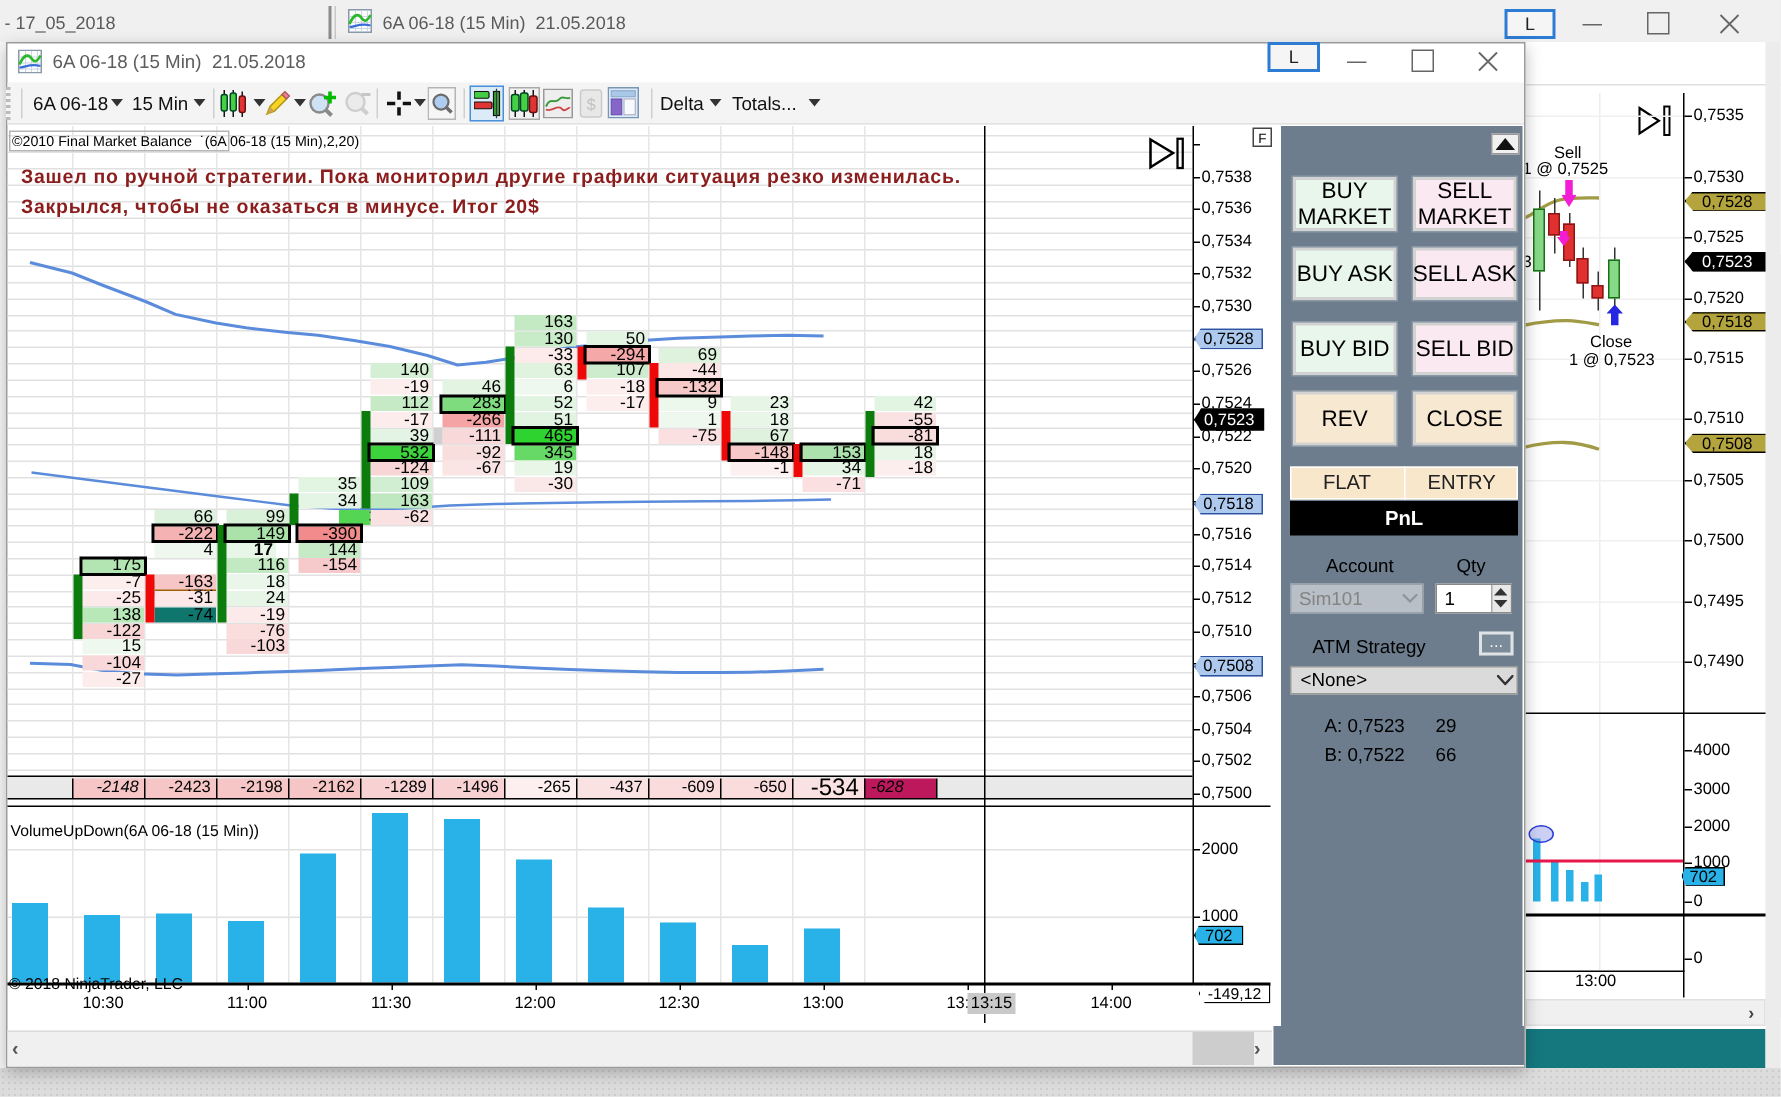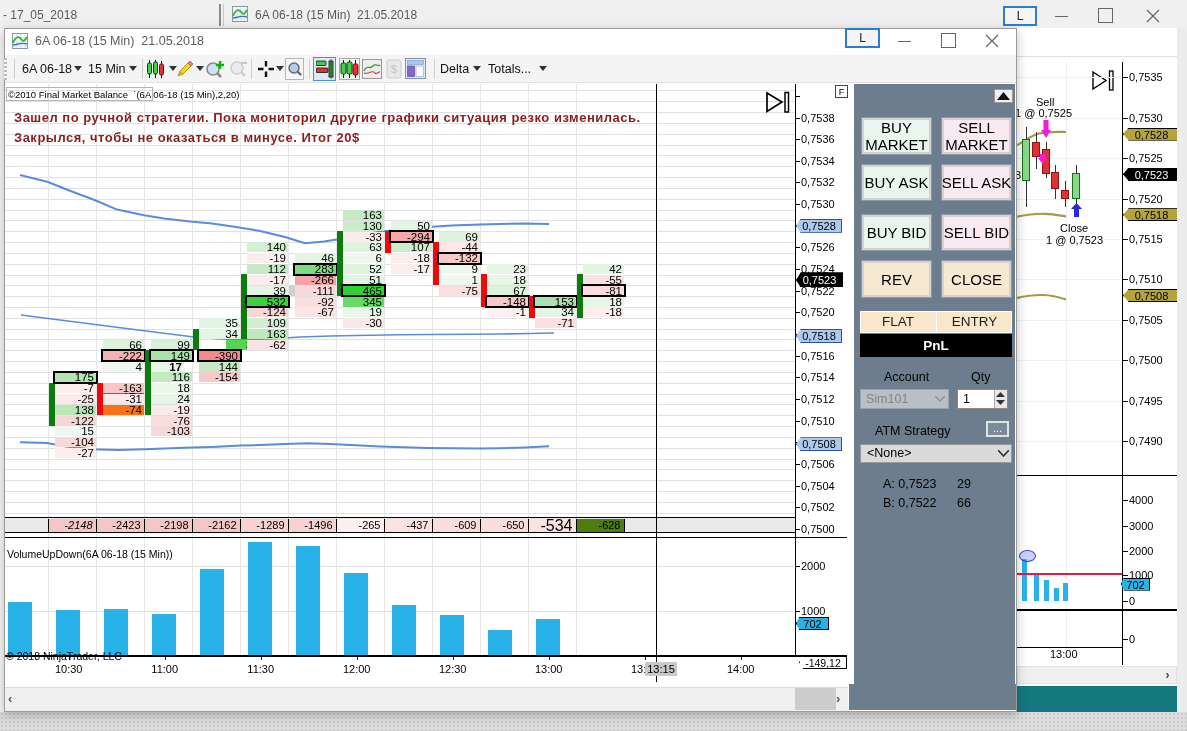--- a/index.html
+++ b/index.html
@@ -311,21 +311,21 @@
 <div class="cell" style="left:55px;top:437.2px;width:41px;height:10px;background:#f8d8d8;">-104</div>
 <div class="cell" style="left:55px;top:448.1px;width:41px;height:10px;background:#fdecec;">-27</div>
 <div class="ab" style="left:49px;top:382.6px;width:6px;height:43.3px;background:#0c7d0c;"></div>
 <div class="ab" style="left:53px;top:370.8px;width:45px;height:13px;border:2px solid #000;"></div>
 <div class="cell" style="left:103px;top:339.8px;width:41px;height:10px;background:#ddf2dd;">66</div>
 <div class="cell" style="left:103px;top:350.6px;width:41px;height:10px;background:#f5b2b2;">-222</div>
 <div class="cell" style="left:103px;top:361.5px;width:41px;height:10px;background:#eef8ee;">4</div>
 <div class="cell" style="left:103px;top:372.3px;width:41px;height:10px;background:#a16207;margin-top:15px;">145</div>
 <div class="cell" style="left:103px;top:383.1px;width:41px;height:10px;background:#f6c6c6;">-163</div>
 <div class="cell" style="left:103px;top:393.9px;width:41px;height:10px;background:#fce8e8;">-31</div>
-<div class="cell" style="left:103px;top:404.8px;width:41px;height:10px;background:#f97316;">-74</div>
+<div class="cell" style="left:103px;top:404.8px;width:41px;height:10px;background:#0f766e;">-74</div>
 <div class="ab" style="left:97px;top:382.6px;width:6px;height:32.4px;background:#ee0808;"></div>
 <div class="ab" style="left:101px;top:349.1px;width:45px;height:13px;border:2px solid #000;"></div>
 <div class="cell" style="left:151px;top:339.8px;width:41px;height:10px;background:#d9f1d9;">99</div>
 <div class="cell" style="left:151px;top:350.6px;width:41px;height:10px;background:#aae2aa;">149</div>
 <div class="cell" style="left:151px;top:361.5px;width:33px;height:10px;background:#e8f6e8;font-weight:bold;">17</div>
 <div class="cell" style="left:151px;top:372.3px;width:41px;height:10px;background:#c2e9c2;">116</div>
 <div class="cell" style="left:151px;top:383.1px;width:41px;height:10px;background:#e9f6e9;">18</div>
 <div class="cell" style="left:151px;top:393.9px;width:41px;height:10px;background:#e6f5e6;">24</div>
 <div class="cell" style="left:151px;top:404.8px;width:41px;height:10px;background:#fce9e9;">-19</div>
 <div class="cell" style="left:151px;top:415.6px;width:41px;height:10px;background:#fadede;">-76</div>
@@ -412,21 +412,21 @@
 <div class="ab" style="left:95.5px;top:518.5px;width:48px;height:13px;background:#f6c6c6;font-size:11px;text-align:right;padding-right:3px;line-height:13px;">-2423</div>
 <div class="ab" style="left:143.5px;top:518.5px;width:48px;height:13px;background:#f6c6c6;font-size:11px;text-align:right;padding-right:3px;line-height:13px;">-2198</div>
 <div class="ab" style="left:191.5px;top:518.5px;width:48px;height:13px;background:#f6c6c6;font-size:11px;text-align:right;padding-right:3px;line-height:13px;">-2162</div>
 <div class="ab" style="left:239.5px;top:518.5px;width:48px;height:13px;background:#f8d2d2;font-size:11px;text-align:right;padding-right:3px;line-height:13px;">-1289</div>
 <div class="ab" style="left:287.5px;top:518.5px;width:48px;height:13px;background:#f8d2d2;font-size:11px;text-align:right;padding-right:3px;line-height:13px;">-1496</div>
 <div class="ab" style="left:335.5px;top:518.5px;width:48px;height:13px;background:#fdefef;font-size:11px;text-align:right;padding-right:3px;line-height:13px;">-265</div>
 <div class="ab" style="left:383.5px;top:518.5px;width:48px;height:13px;background:#fbe2e2;font-size:11px;text-align:right;padding-right:3px;line-height:13px;">-437</div>
 <div class="ab" style="left:431.5px;top:518.5px;width:48px;height:13px;background:#fadcdc;font-size:11px;text-align:right;padding-right:3px;line-height:13px;">-609</div>
 <div class="ab" style="left:479.5px;top:518.5px;width:48px;height:13px;background:#fadcdc;font-size:11px;text-align:right;padding-right:3px;line-height:13px;">-650</div>
 <div class="ab" style="left:527.5px;top:518.5px;width:48px;height:13px;background:#fbe2e2;font-size:16px;text-align:right;padding-right:3px;line-height:13px;">-534</div>
-<div class="ab" style="left:575.5px;top:518.5px;width:48px;height:13px;background:#4d7c0f;font-size:11px;text-align:right;padding-right:3px;line-height:13px;">-628</div>
+<div class="ab" style="left:575.5px;top:518.5px;width:48px;height:13px;background:#be185d;font-size:11px;text-align:right;padding-right:21px;line-height:13px;font-style:italic;">-628</div>
 <div class="ab" style="left:47.5px;top:518.5px;width:1px;height:13px;background:#000;"></div>
 <div class="ab" style="left:95.5px;top:518.5px;width:1px;height:13px;background:#000;"></div>
 <div class="ab" style="left:143.5px;top:518.5px;width:1px;height:13px;background:#000;"></div>
 <div class="ab" style="left:191.5px;top:518.5px;width:1px;height:13px;background:#000;"></div>
 <div class="ab" style="left:239.5px;top:518.5px;width:1px;height:13px;background:#000;"></div>
 <div class="ab" style="left:287.5px;top:518.5px;width:1px;height:13px;background:#000;"></div>
 <div class="ab" style="left:335.5px;top:518.5px;width:1px;height:13px;background:#000;"></div>
 <div class="ab" style="left:383.5px;top:518.5px;width:1px;height:13px;background:#000;"></div>
 <div class="ab" style="left:431.5px;top:518.5px;width:1px;height:13px;background:#000;"></div>
 <div class="ab" style="left:479.5px;top:518.5px;width:1px;height:13px;background:#000;"></div>

